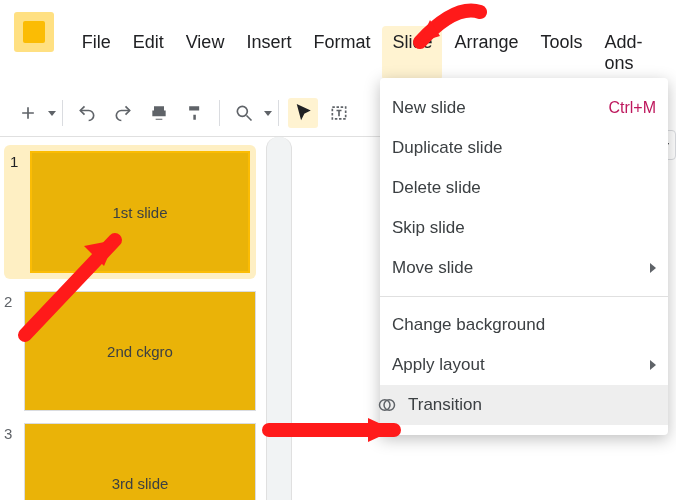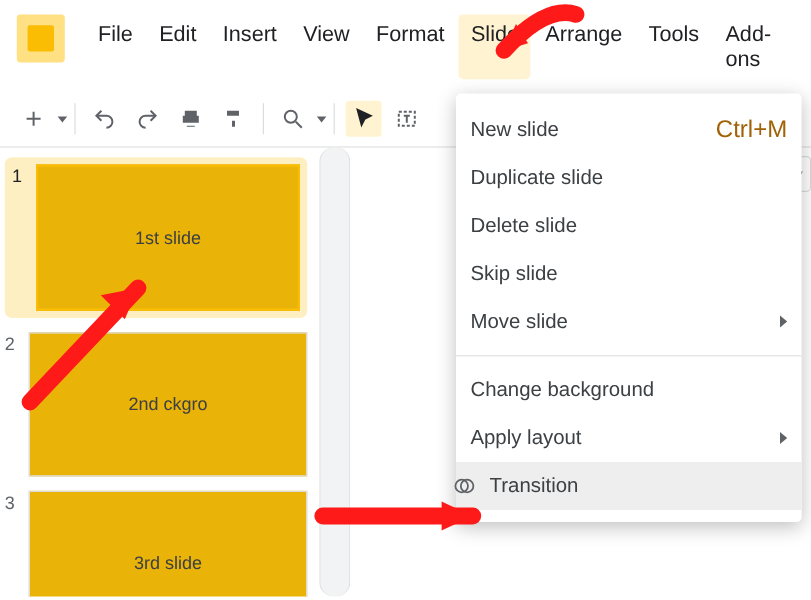--- a/index.html
+++ b/index.html
@@ -7,21 +7,21 @@
   
   .header{display:flex;align-items:flex-start;padding:8px 0 0 14px;}
   .logo{width:40px;height:40px;margin-top:4px;margin-right:18px;position:relative;}
   .logo .outer{position:absolute;inset:0;background:#FFE082;border-radius:3px;}
   .logo .inner{position:absolute;left:9px;top:9px;width:22px;height:22px;background:#FBBC04;border-radius:2px;}
   .title-area{display:flex;flex-direction:column;}
   .title-row{display:flex;align-items:center;}
   .doc-title{font-size:24px;font-weight:400;color:#3c4043;margin-right:16px;}
   .title-icons{display:flex;align-items:center;gap:18px;color:#5f6368;}
   .title-icons svg{width:22px;height:22px;stroke:#5f6368;fill:none;stroke-width:1.8;}
-  .menubar{display:flex;gap:2px;margin-top:4px;font-size:18px;color:#202124;justify-content:flex-end;}
+  .menubar{display:flex;gap:2px;margin-top:18px;font-size:18px;color:#202124;justify-content:flex-end;}
   .menubar span{padding:6px 10px;border-radius:4px;cursor:pointer;}
   .menubar span.active{background:#fff3d1;}
   
   .toolbar{display:flex;align-items:center;margin-top:10px;height:46px;padding:0 10px;border-bottom:1px solid #e0e0e0;}
   .tbtn{display:flex;align-items:center;justify-content:center;min-width:30px;height:30px;margin:0 3px;border-radius:3px;color:#5f6368;cursor:pointer;}
   .tbtn svg{width:20px;height:20px;stroke:#5f6368;fill:none;stroke-width:2;}
   .tbtn.filled svg{fill:#5f6368;stroke:none;}
   .tbtn.sel{background:#fff3d1;}
   .tbtn.sel svg{stroke:#202124;fill:#202124;}
   .sep{width:1px;height:26px;background:#dadce0;margin:0 6px;}
@@ -40,21 +40,21 @@
   .canvas{flex:1;}
   .right-frag{position:absolute;right:0;top:130px;background:#fff;border:1px solid #dadce0;border-radius:4px;height:28px;display:flex;align-items:center;padding:0 6px;font-size:14px;}
   
   .menu{
     position:absolute;left:380px;top:78px;width:288px;background:#fff;
     box-shadow:0 4px 16px rgba(0,0,0,.25);border-radius:4px;padding:10px 0;
     z-index:20;
   }
   .menu-item{display:flex;align-items:center;height:40px;padding:0 12px;font-size:17px;color:#3c4043;cursor:pointer;}
   .menu-item .spacer{flex:1;}
-  .menu-item .shortcut{color:#a16207;font-size:20px;}
+  .menu-item .shortcut{color:#be185d;font-size:16px;}
   .menu-item .sub{width:0;height:0;border-top:5px solid transparent;border-bottom:5px solid transparent;border-left:6px solid #5f6368;}
   .menu-item.hover{background:#eeeeee;align-items:center;}
   .menu-item .leading{width:26px;display:flex;align-items:center;justify-content:center;margin-left:-18px;margin-right:8px;}
   .menu-sep{height:1px;background:#e0e0e0;margin:8px 0;}
   
   .arrow{position:absolute;pointer-events:none;z-index:30;}
   .arrow svg{overflow:visible;}
   .arrow path,.arrow line{stroke:#ff1a1a;stroke-width:14;stroke-linecap:round;fill:none;}
   .arrow polygon{fill:#ff1a1a;}
 </style>
@@ -64,22 +64,22 @@
 
 <div class="header">
   <div class="logo">
     <div class="outer"></div>
         <div class="inner"></div>
   </div>
   <div class="title-area">
     <div class="menubar">
       <span>File</span>
       <span>Edit</span>
+      <span>View</span>
       <span>Insert</span>
-      <span>View</span>
       <span>Format</span>
       <span class="active">Slide</span>
       <span>Arrange</span>
       <span>Tools</span>
       <span>Add-ons</span>
     </div>
   </div>
 </div>
 
 <div class="toolbar">

